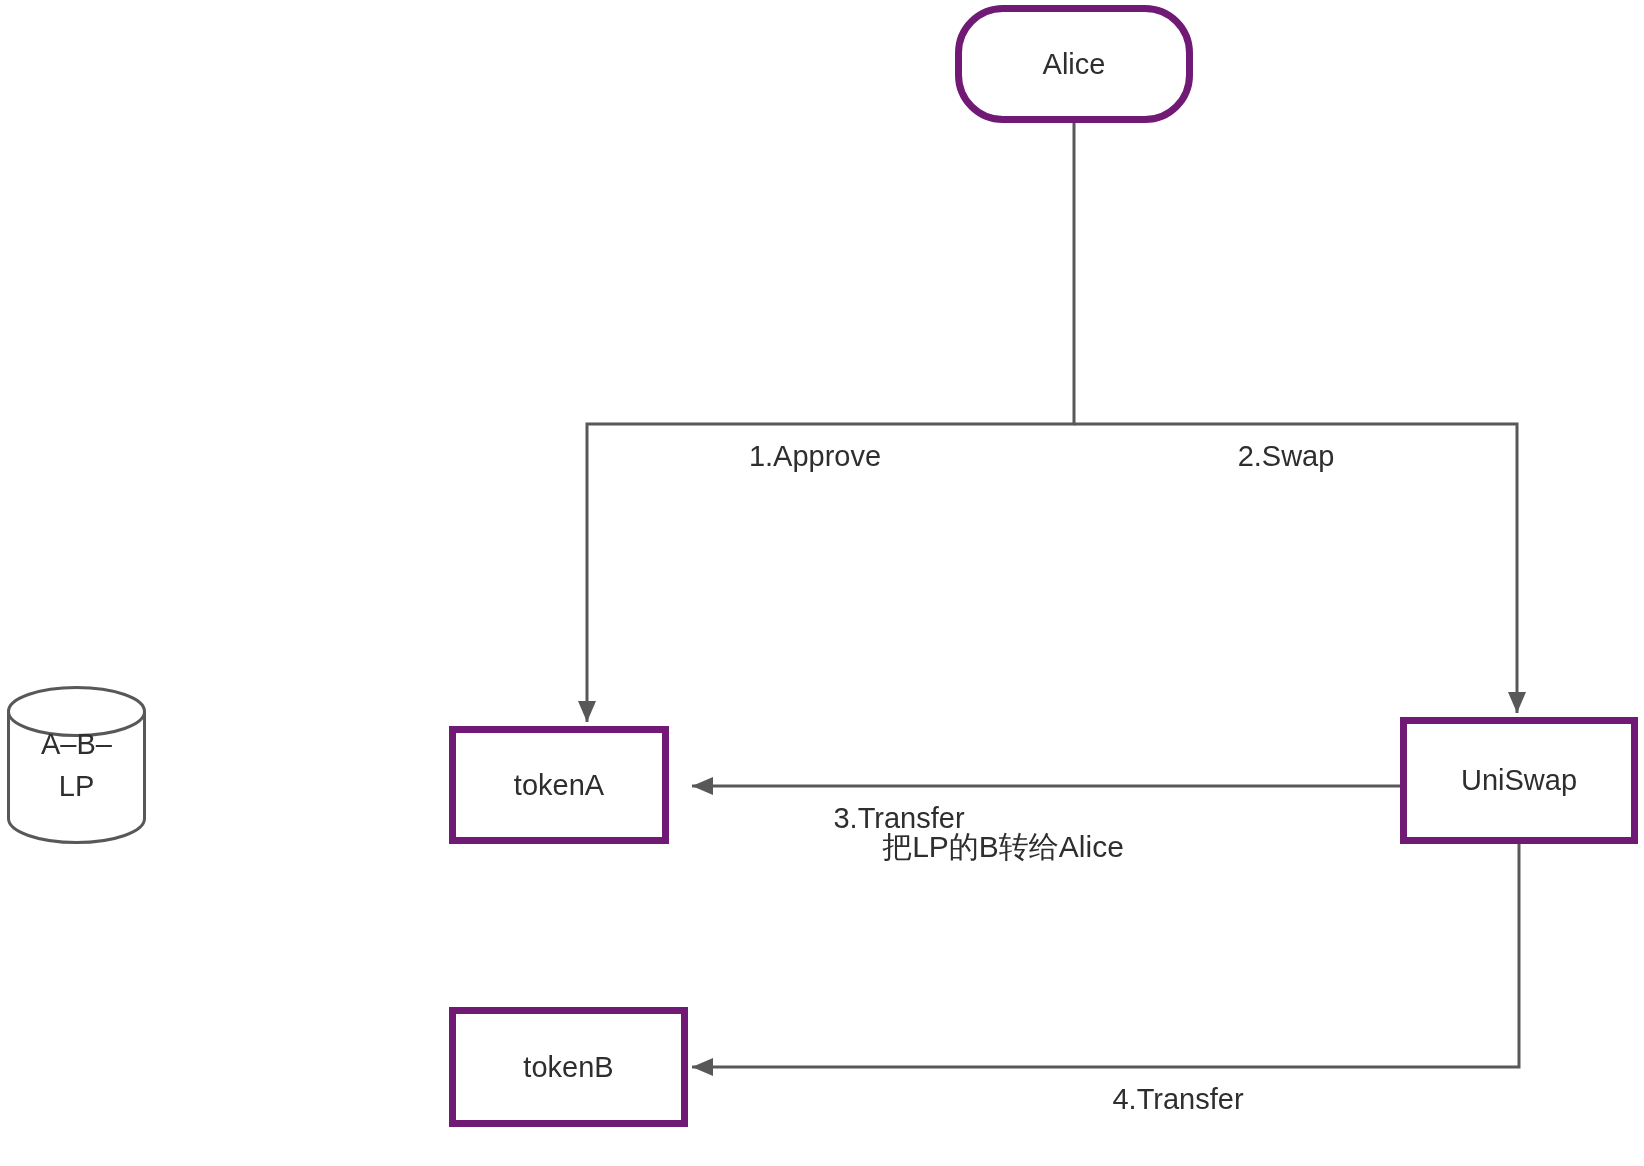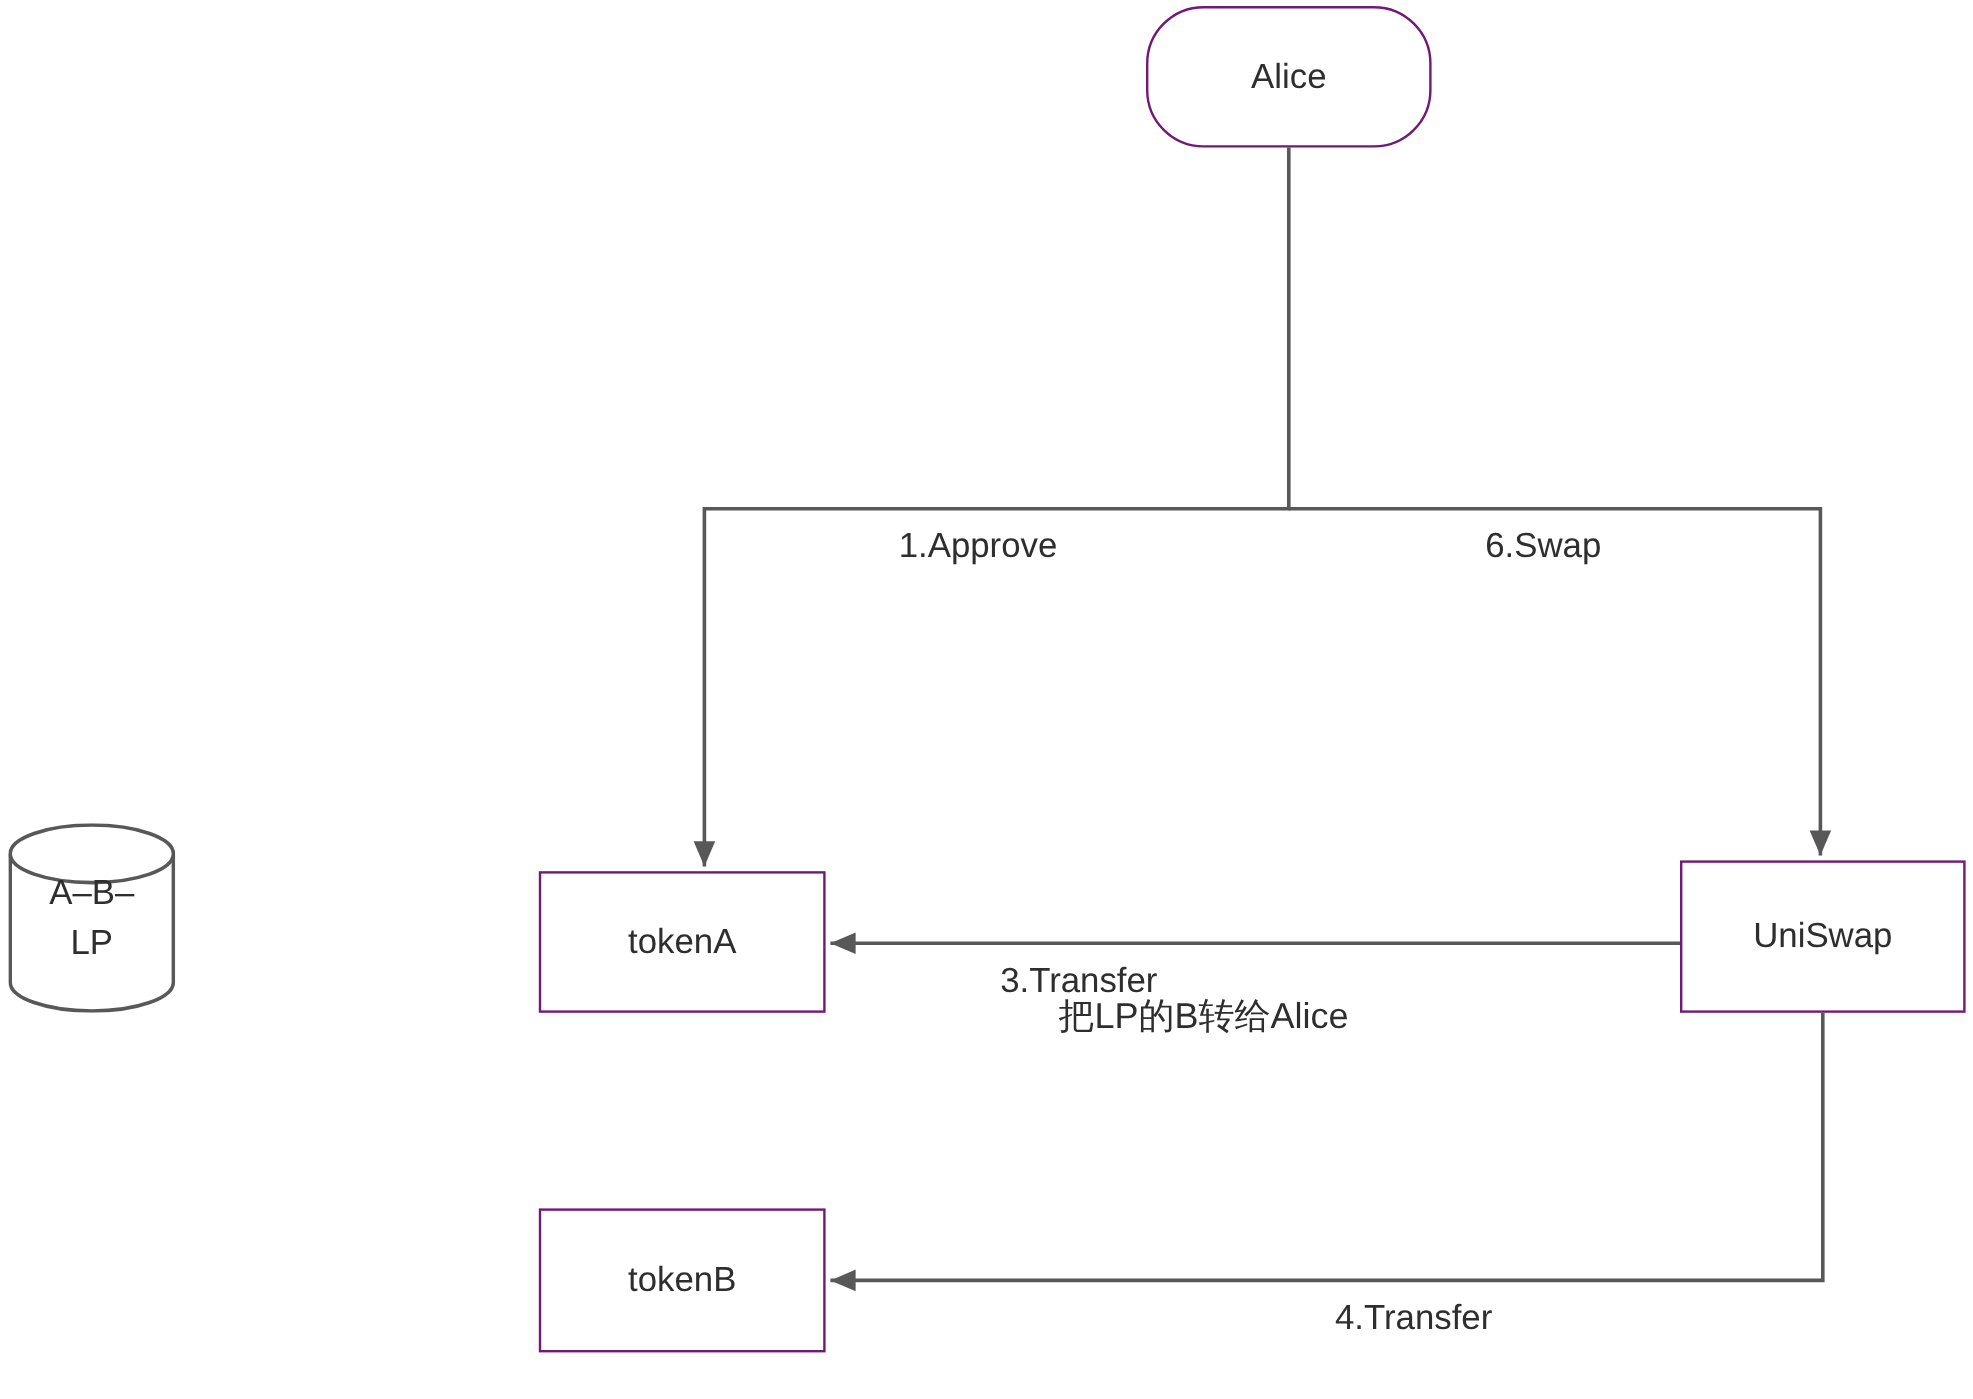--- a/index.html
+++ b/index.html
@@ -19,21 +19,21 @@
   }
   .wires {
     position: absolute;
     left: 0; top: 0;
     width: 1644px; height: 1166px;
   }
   .node {
     position: absolute;
     box-sizing: border-box;
     background: #ffffff;
-    border: 2px solid #701a75;
+    border: 7px solid #701a75;
     display: flex;
     align-items: center;
     justify-content: center;
     font-size: 29px;
     color: #2e2e2e;
     white-space: nowrap;
   }
   .stadium {
     border-radius: 48px;
   }
@@ -103,32 +103,32 @@
     <svg width="139" height="158" viewBox="0 0 139 158" xmlns="http://www.w3.org/2000/svg">
       <path d="M1.5,25.5 L1.5,132.5 A68,24 0 0 0 137.5,132.5 L137.5,25.5" fill="#ffffff" stroke="#585858" stroke-width="3"></path>
       <ellipse cx="69.5" cy="25.5" rx="68" ry="24" fill="#ffffff" stroke="#585858" stroke-width="3"></ellipse>
     </svg>
     <div class="cyl-label">
       <span>A–B–</span>
       <span>LP</span>
     </div>
   </div>
 
-  <div class="node" style="left:449px; top:726px; width:239px; height:118px;">
+  <div class="node" style="left:449px; top:726px; width:220px; height:118px;">
     <span>tokenA</span>
   </div>
 
   <div class="node" style="left:449px; top:1007px; width:239px; height:120px;">
     <span>tokenB</span>
   </div>
 
   <div class="node" style="left:1400px; top:717px; width:238px; height:127px;">
     <span>UniSwap</span>
   </div>
 
   <span class="edge-label" style="left:815px; top:424px;">1.Approve</span>
-  <span class="edge-label" style="left:1286px; top:424px;">6.Swap</span>
+  <span class="edge-label" style="left:1286px; top:424px;">2.Swap</span>
   <span class="edge-label" style="left:899px; top:786px;text-align:center;">3.Transfer</span>
   <span class="edge-label" style="left:1178px; top:1067px;">4.Transfer</span>
 
   <span class="caption" style="left:1003px; top:847px;">把LP的B转给Alice</span>
 
 </div>
 
 </body></html>

